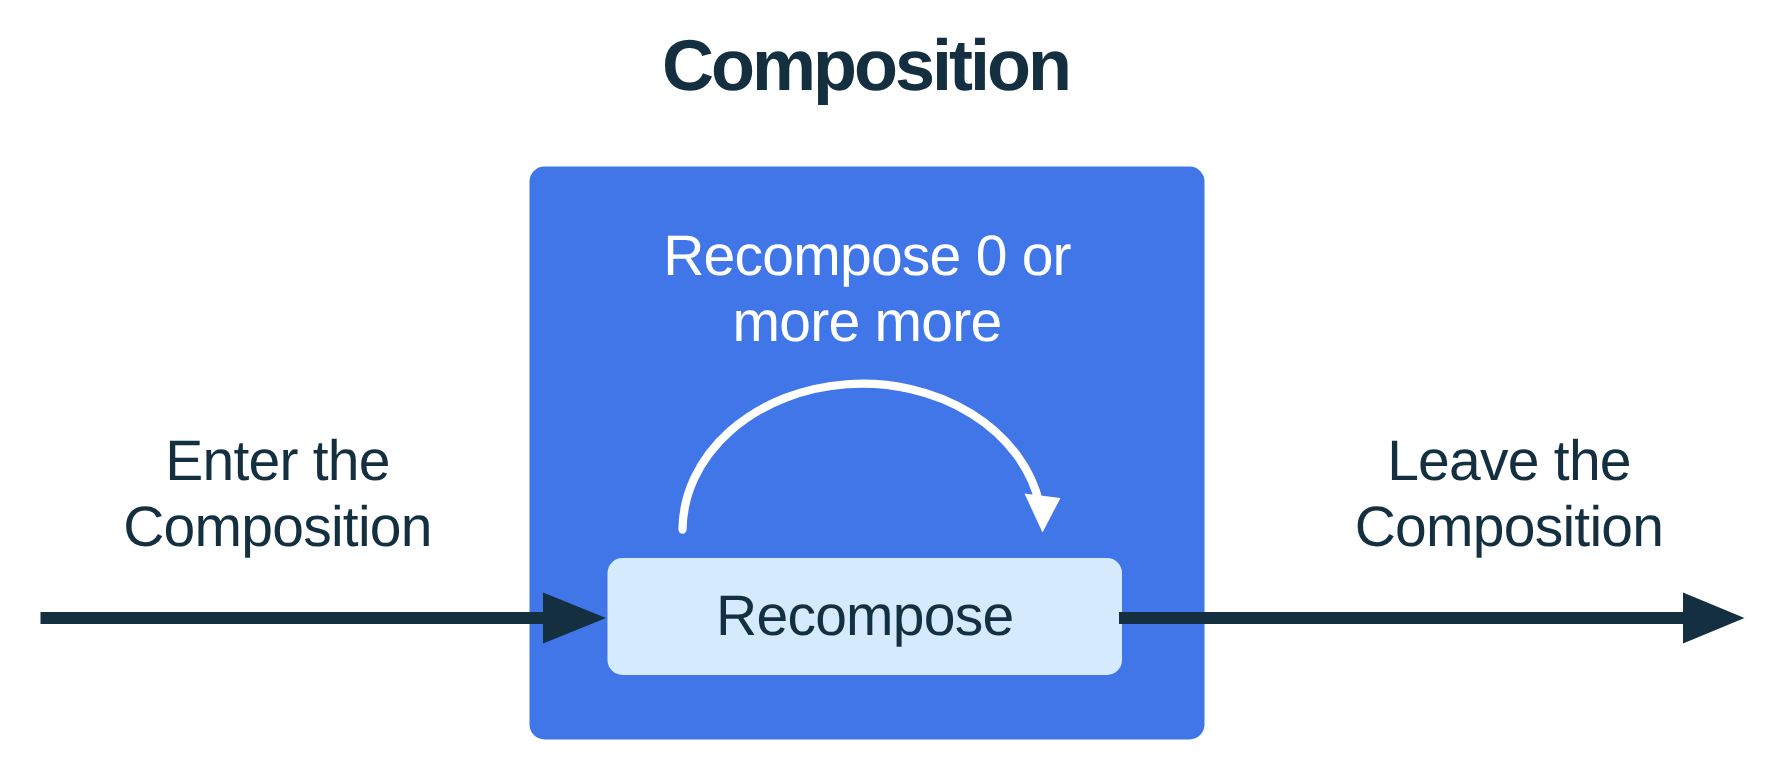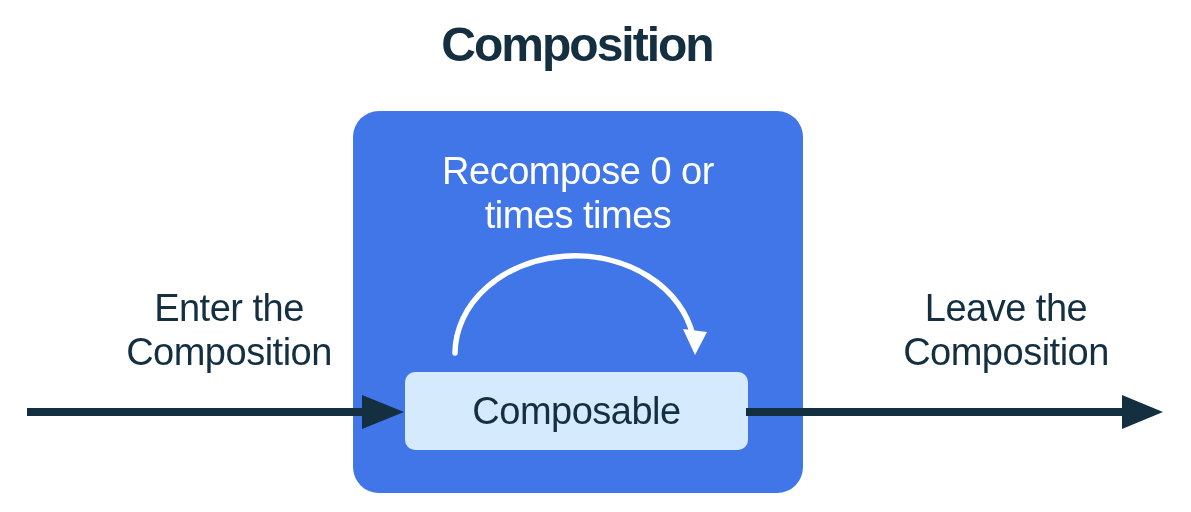--- a/index.html
+++ b/index.html
@@ -29,21 +29,21 @@
     font-weight: bold;
     letter-spacing: -2px;
     color: var(--ink-navy);
     white-space: nowrap;
   }
   .composition-box {
     position: absolute;
     left: 353px; top: 111px;
     width: 450px; height: 382px;
     background: var(--container-blue);
-    border-radius: 26px;
+    border-radius: 10px;
   }
   .recompose-label {
     position: absolute;
     top: 38px; left: 0;
     width: 100%;
     text-align: center;
     color: var(--arc-white);
     font-size: 38px;
     line-height: 44px;
     letter-spacing: -0.5px;
@@ -67,21 +67,21 @@
     position: absolute;
     top: 286px;
     transform: translateX(-50%);
     text-align: center;
     color: var(--ink-navy);
     font-size: 38px;
     line-height: 44px;
     letter-spacing: -0.5px;
     white-space: nowrap;
   }
-  .side-label.left  { left: 185px; margin-left: 44px; }
+  .side-label.left  { left: 185px; }
   .side-label.right { left: 968px; margin-left: 38px; }
   .overlay {
     position: absolute;
     left: 0; top: 0;
     width: 1191px; height: 512px;
     pointer-events: none;
   }
   .flow-line { stroke: var(--ink-navy); stroke-width: 8; fill: none; }
   .flow-head { fill: var(--ink-navy); stroke: none; }
   .arc-line  { stroke: var(--arc-white); stroke-width: 5.5; fill: none; stroke-linecap: round; }
@@ -90,24 +90,24 @@
 </head>
 <body>
 
 <div class="stage">
 
   <div class="title">Composition</div>
 
   <div class="composition-box">
     <div class="recompose-label">
       <div>Recompose 0 or</div>
-      <div>times times</div>
+      <div>more more</div>
     </div>
     <div class="composable-box">
-      <span>Composable</span>
+      <span>Recompose</span>
     </div>
   </div>
 
   <div class="side-label left">
     <div>Enter the</div>
     <div>Composition</div>
   </div>
 
   <div class="side-label right">
     <div>Leave the</div>

